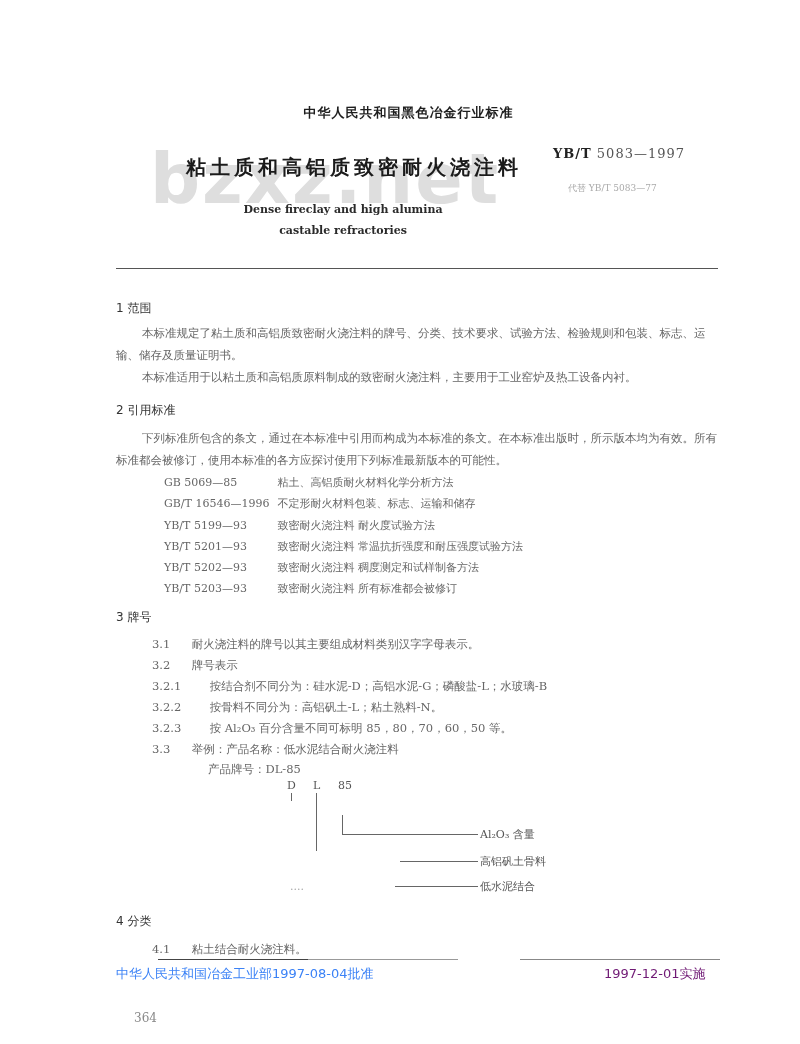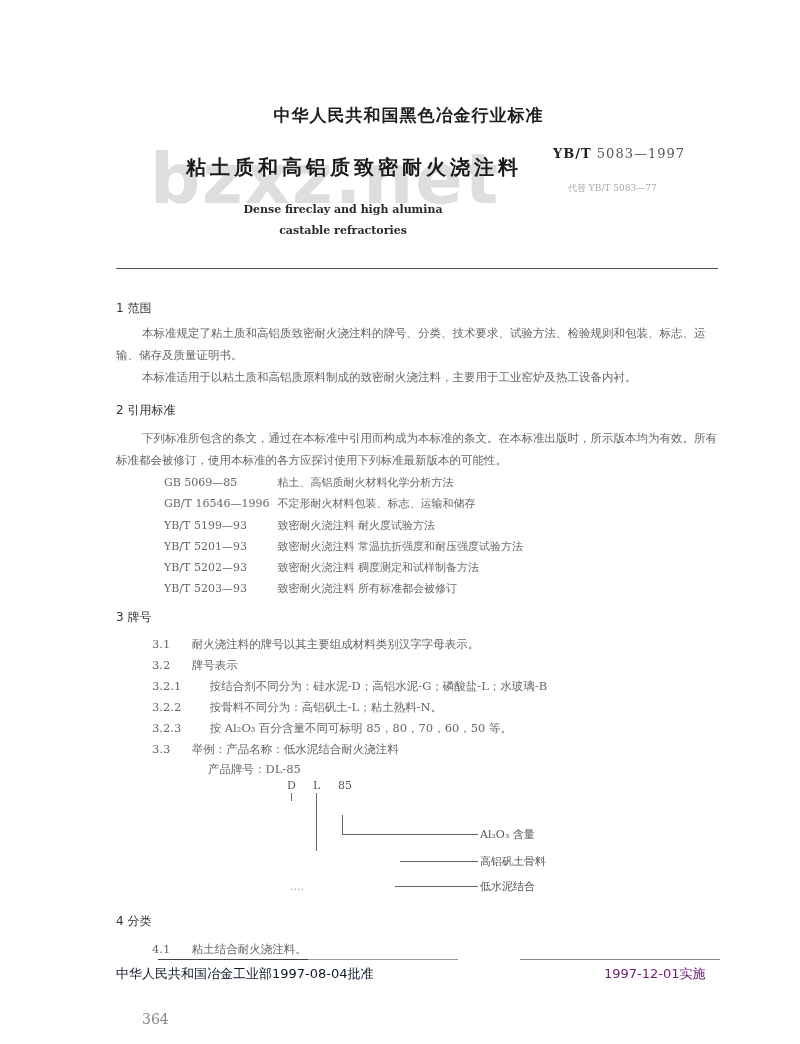--- a/index.html
+++ b/index.html
@@ -3,21 +3,21 @@
 <meta charset="utf-8">
 <style>
   html, body { margin: 0; padding: 0; background: #ffffff; }
   body {
     width: 800px; height: 1044px; position: relative; overflow: hidden;
     font-family: "DejaVu Serif", "Liberation Serif", serif;
     color: #2a2a2a;
   }
   .abs { position: absolute; }
   .header-org {
-    left: 0; width: 800px; top: 104px; text-align: center; font-size: 17px;
+    left: 0; width: 800px; top: 104px; text-align: center; font-size: 13px;
     font-family: "DejaVu Sans", sans-serif; font-weight: bold; letter-spacing: 1px;
     padding-left: 17px; box-sizing: border-box; color: #1e1e1e;
   }
   .watermark {
     left: 150px; top: 138px; font-size: 70px; font-weight: bold;
     font-family: "DejaVu Sans", sans-serif; color: #dedede; letter-spacing: 2px;
     z-index: 0;
   }
   .title-cn {
     left: 174px; top: 154px; font-size: 20px; font-weight: bold;
@@ -31,23 +31,23 @@
   .sec-heading { font-size: 12px; font-family: "DejaVu Sans", sans-serif; color: #333; }
   .para { font-size: 11.5px; color: #666; left: 116px; width: 606px; line-height: 22px; }
   .indent { text-indent: 26px; }
   .ref-row { font-size: 11px; color: #666; left: 143px; white-space: nowrap; }
   .ref-row span.code { display: inline-block; width: 110px; margin-left: 21px; }
   .clause { font-size: 11.5px; color: #666; left: 116px; white-space: nowrap; margin-left: 36px; }
   .clause .num { display: inline-block; width: 54px; }
   .diagram-text { font-size: 11px; color: #555; }
   .vline { width: 1px; background: #666; }
   .hline { height: 1px; background: #666; }
-  .footer-left { left: 116px; top: 965px; font-size: 13px; font-family: "DejaVu Sans", sans-serif; color: #0f172a; }
+  .footer-left { left: 116px; top: 965px; font-size: 13px; font-family: "DejaVu Sans", sans-serif; color: #3b82f6; }
   .footer-right { left: 604px; top: 965px; font-size: 13px; font-family: "DejaVu Sans", sans-serif; color: #701a75; }
-  .page-num { left: 142px; top: 1011px; font-size: 14px; color: #888; }
+  .page-num { left: 134px; top: 1011px; font-size: 12px; color: #888; }
 </style>
 </head>
 <body>
 
 <div class="abs header-org">中华人民共和国黑色冶金行业标准</div>
 <div class="abs watermark">bzxz.net</div>
 <div class="abs title-cn">粘土质和高铝质致密耐火浇注料</div>
 <div class="abs std-no">
   <b>YB/T</b>
   <span>5083—1997</span>

